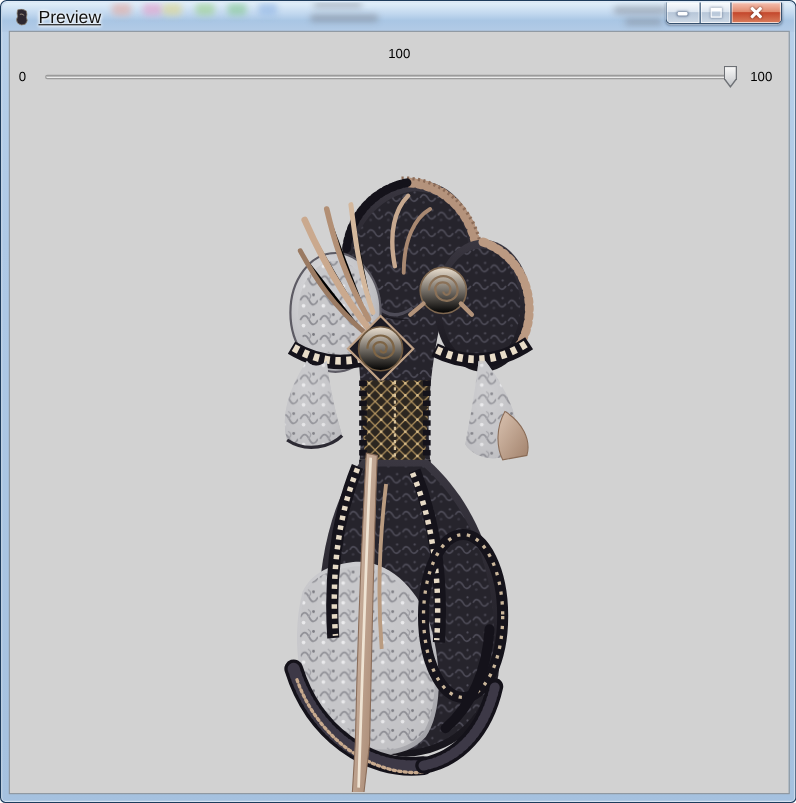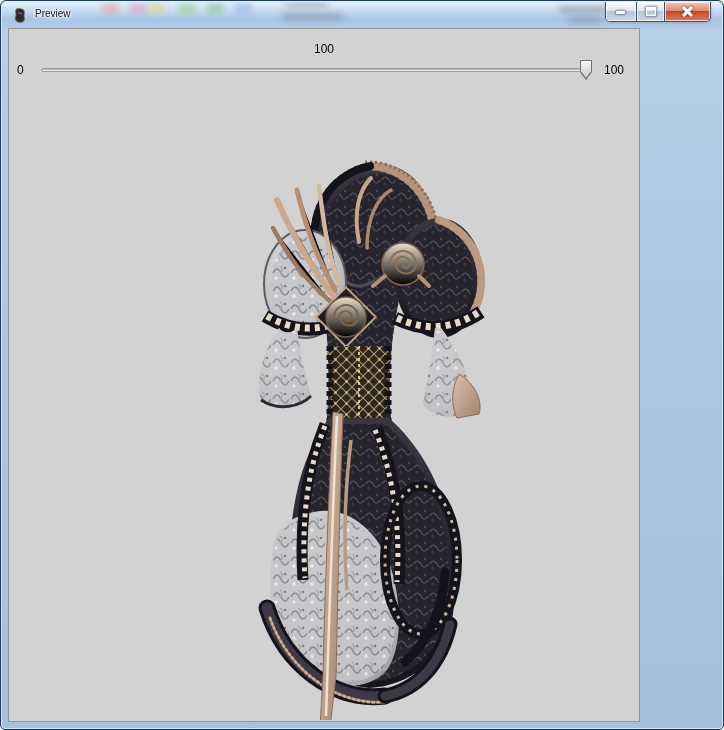--- a/index.html
+++ b/index.html
@@ -11,22 +11,22 @@
     background:linear-gradient(180deg,#b9d1ea 0%,#aec9e6 30%,#a5c1df 100%);
     border:1px solid #1e3c5c;
     box-shadow:inset 0 0 0 1px rgba(255,255,255,.5);}
 
   
   .titlebar{position:absolute;left:1px;right:1px;top:1px;height:27px;border-radius:5px 5px 0 0;
     background:linear-gradient(180deg,#e3f0fa 0%,#c2d8ef 38%,#a9c6e4 62%,#b3cbe6 100%);overflow:hidden;}
   .glassblob{position:absolute;top:1px;height:11px;width:17px;border-radius:3px;filter:blur(3px);opacity:.6;}
   .glasssmudge{position:absolute;border-radius:4px;filter:blur(3px);opacity:.5;background:#7d828d;}
   .win-icon{position:absolute;left:11px;top:6px;width:14px;height:16px;}
-  .win-title{position:absolute;left:33px;top:6px;font-size:10px;color:#111;
-    text-shadow:0 0 4px #fff,0 0 2px #fff,0 1px 3px #fff;}
+  .win-title{position:absolute;left:33px;top:6px;font-size:16px;color:#111;
+    text-shadow:0 0 4px #fff,0 0 2px #fff,0 1px 3px #fff;text-decoration:underline;}
 
   
   .controls{position:absolute;top:0;right:11px;height:20px;display:flex;
     border:1px solid #35506e;border-top:none;border-radius:0 0 5px 5px;overflow:hidden;
     box-shadow:0 1px 2px rgba(20,40,70,.35),0 1px 0 rgba(255,255,255,.6);}
   .winbtn{position:relative;height:100%;border:none;padding:0;cursor:default;
     background:linear-gradient(180deg,#fbfdfe 0%,#dde6f0 45%,#b8c7d9 50%,#cdd9e6 100%);
     box-shadow:inset 0 0 0 1px rgba(255,255,255,.7);}
   .winbtn + .winbtn{border-left:1px solid #35506e;}
   .btn-min{width:30px;}
@@ -37,21 +37,21 @@
     box-shadow:0 0 2px 1px rgba(40,60,95,.55);border-radius:1px;}
   .glyph-max{position:absolute;left:50%;top:50%;width:10px;height:9px;margin:-5px 0 0 -5px;
     border:1px solid #fff;border-top:3px solid #fff;box-shadow:0 0 2px 1px rgba(40,60,95,.5);}
   .glyph-close{position:absolute;left:50%;top:50%;width:13px;height:13px;margin:-7px 0 0 -7px;
     filter:drop-shadow(0 0 1px rgba(70,20,10,.8));}
   .glyph-close i{position:absolute;left:0;top:5px;width:13px;height:3px;background:#fff;border-radius:1px;display:block;}
   .glyph-close i:first-child{transform:rotate(45deg);}
   .glyph-close i:last-child{transform:rotate(-45deg);}
 
   
-  .client{position:absolute;left:8px;top:28px;width:630px;height:692px;
+  .client{position:absolute;left:8px;top:28px;width:708px;height:692px;
     background:#d2d2d2;border:1px solid #96713f00;outline:1px solid #8d959c;}
 
   
   .slider-zone{position:absolute;left:0;top:0;width:100%;height:56px;}
   .slider-value{position:absolute;left:0;right:0;top:12px;text-align:center;font-size:12px;color:#000;}
   .slider-row{position:absolute;left:0;right:0;top:28px;height:24px;display:flex;align-items:center;}
   .slider-minlab{width:12px;margin-left:7px;font-size:12px;color:#000;text-align:left;}
   .slider-track-wrap{position:relative;flex:1;height:20px;margin:0 8px 0 12px;}
   .slider-track{position:absolute;left:0;right:0;top:8px;height:4px;border-radius:2px;
     background:linear-gradient(180deg,#e9e9e9,#f6f6f6);border:1px solid #9b9b9b;

